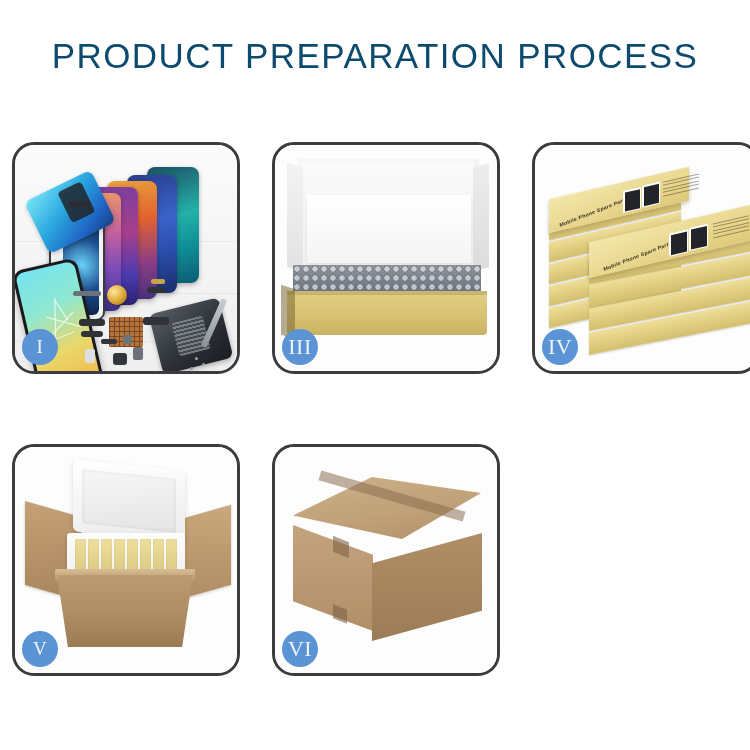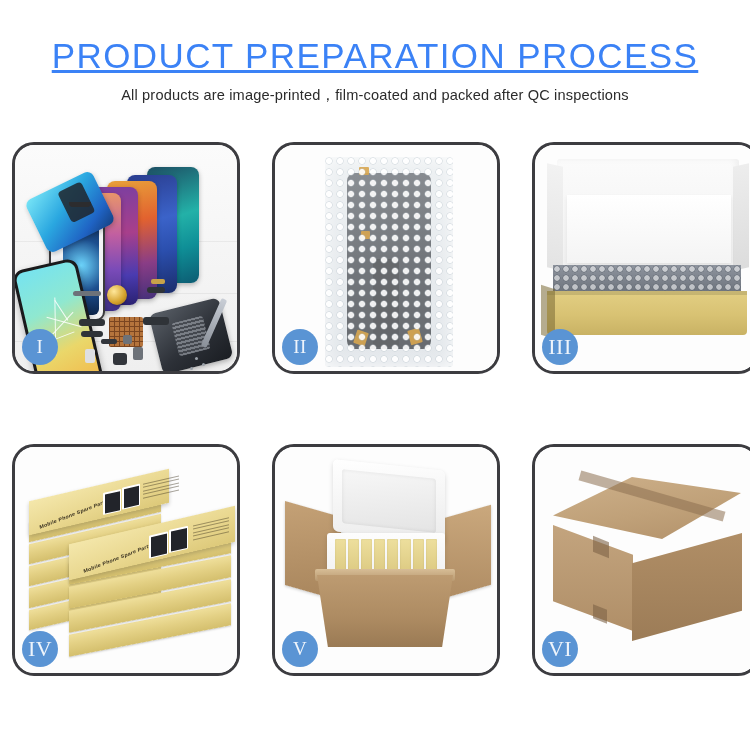--- a/index.html
+++ b/index.html
@@ -10,25 +10,24 @@
     overflow:hidden;
     position:relative;
   }
   .page{width:750px;height:750px;position:relative;}
 
   
   .header{padding-top:38px;text-align:center;}
   .title{
     font-size:35px;
     letter-spacing:1.4px;
-    color:#3b82f6;
+    color:#0c4a6e;
     font-weight:400;
     line-height:1;
     white-space:nowrap;
-    text-decoration:underline;
   }
   .subtitle{
     margin-top:13px;
     font-size:14.6px;
     color:#2b2b2b;
     letter-spacing:.15px;
     white-space:nowrap;
   }
 
   
@@ -345,21 +344,20 @@
   }
   .c6tab{position:absolute;background:rgba(125,99,70,.6);}
 </style>
 </head>
 <body>
 
 <div class="page">
 
   <div class="header">
     <div class="title">PRODUCT PREPARATION PROCESS</div>
-    <div class="subtitle">All products are image-printed，film-coated and packed after QC inspections</div>
   </div>
 
   <div class="grid">
 
     <div class="panel">
       <div class="stage p1">
         <div class="lines" style="top:96px"></div>
         <div class="lines" style="top:148px"></div>
         <div class="lines" style="top:196px"></div>
 
@@ -397,33 +395,20 @@
         <div class="chip lt" style="left:108px;top:190px;width:9px;height:9px;border-radius:2px"></div>
 
         <div class="screw" style="left:180px;top:212px"></div>
         <div class="screw" style="left:187px;top:218px"></div>
         <div class="screw" style="left:175px;top:222px"></div>
         <div class="tweez"></div>
       </div>
       <div class="badge">I</div>
     </div>
 
-    <div class="panel">
-      <div class="stage p2">
-        <div class="bubblebag">
-          <div class="inner2"></div>
-          <div class="tape2" style="left:34px;top:10px;width:10px;height:8px"></div>
-          <div class="tape2" style="left:36px;top:74px;width:9px;height:8px"></div>
-          <div class="tape2" style="left:30px;top:174px;width:12px;height:14px;transform:rotate(18deg)"></div>
-          <div class="tape2" style="left:84px;top:172px;width:12px;height:15px;transform:rotate(-16deg)"></div>
-          <div class="bubbletex"></div>
-        </div>
-      </div>
-      <div class="badge">II</div>
-    </div>
 
     <div class="panel">
       <div class="stage p3">
         <div class="b3lid"></div>
         <div class="b3foam"></div>
         <div class="b3wrap"></div>
         <div class="b3base"></div>
       </div>
       <div class="badge narrow">III</div>
     </div>

